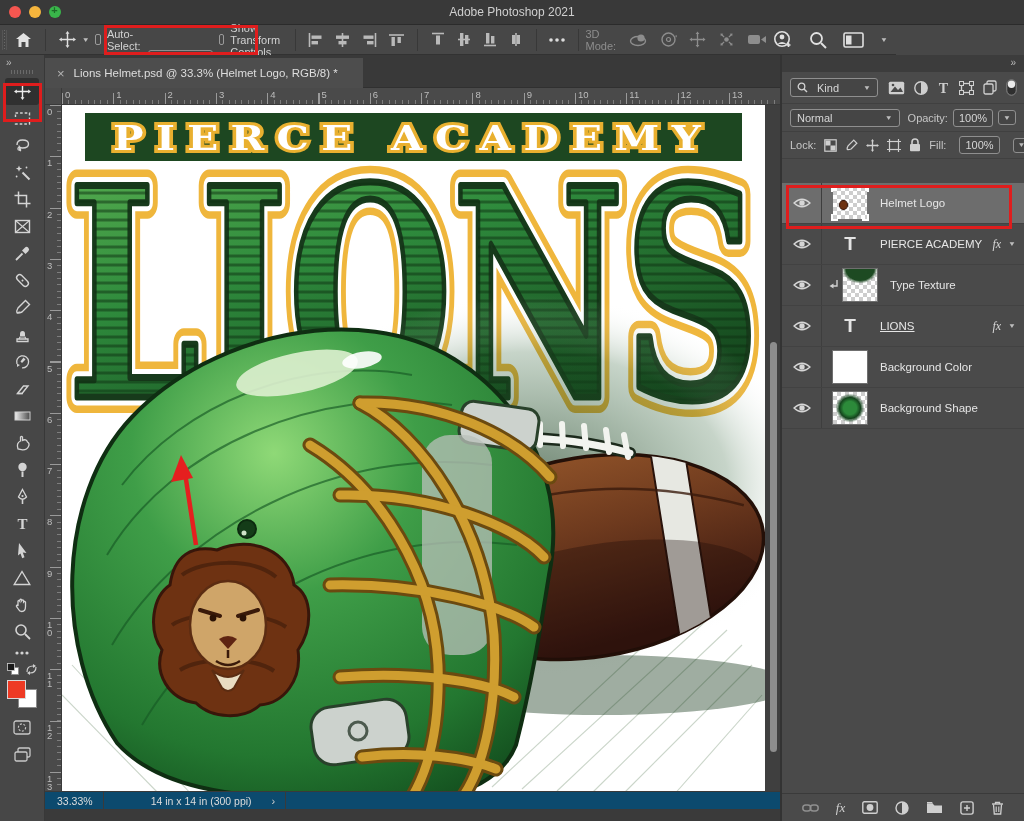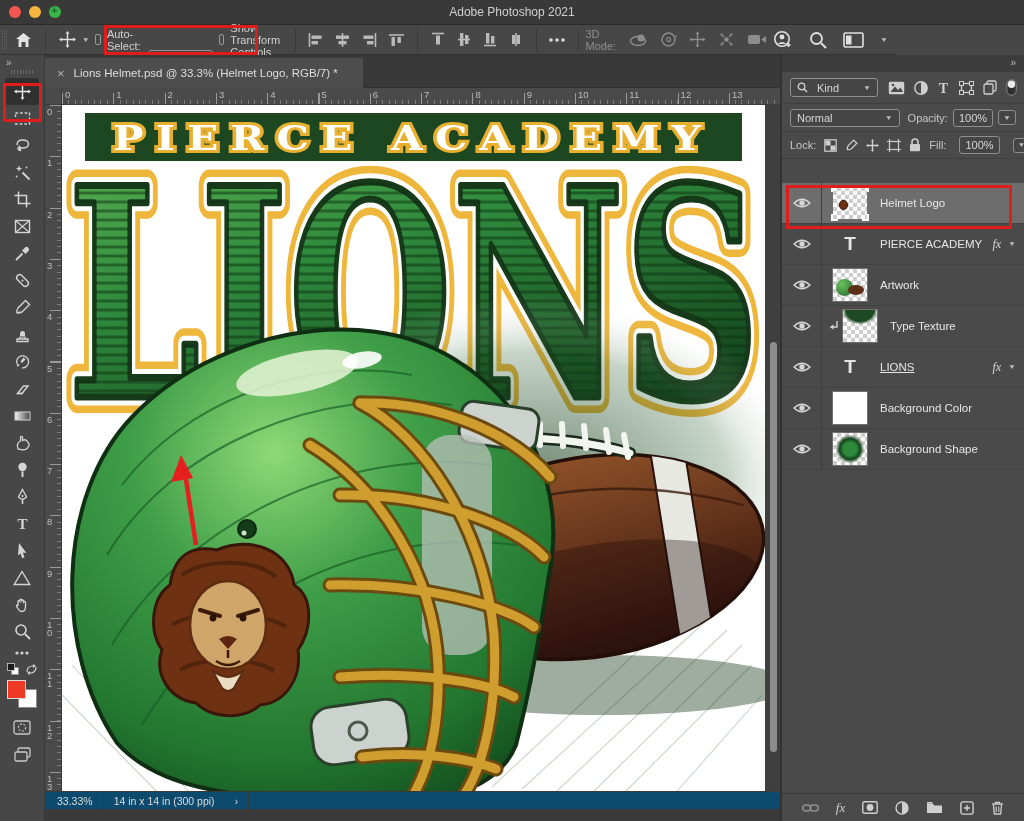--- a/index.html
+++ b/index.html
@@ -70,21 +70,21 @@
             background-size:11px auto, 4px auto; background-position:right 0px, right 0px; background-repeat:repeat-y; }
   .v-num { position:absolute; left:2px; font-size:9.5px; color:#bdbdbd; white-space:pre-line; line-height:8px; }
   #canvaswrap { position:absolute; left:17px; top:50px; right:0; bottom:18px; background:#3f3f3f; overflow:hidden; }
   #canvas { position:absolute; left:0; top:0; width:703px; height:695px; background:#ffffff; }
   #doc-scrollbar { position:absolute; right:3px; top:237px; width:7px; height:410px; border-radius:4px;
                    background:#9b9b9b; opacity:.85; }
   #statusbar { position:absolute; left:0; bottom:12px; right:0; height:18px; background:#0c4a6e;
                border-top:1px solid #3a3a3a; display:flex; align-items:center; font-size:10.5px; color:#dcdcdc; }
   #status-zoom { margin-left:12px; }
   .st-sep { width:1px; height:18px; background:#3a3a3a; margin:0 10px; }
-  #status-info { display:flex; align-items:flex-end; gap:20px; }
+  #status-info { display:flex; align-items:flex-end; gap:20px;margin-left:37px; }
   #status-chevron { color:#cfcfcf; font-size:11px; }
 
   
   #panel { position:absolute; left:780px; top:55px; width:244px; height:766px; background:#4a4a4a;
            border-left:2px solid #333; font-size:11px; }
   #panel-strip { height:17px; background:#3c3c3c; position:relative; }
   #panel-collapse { position:absolute; right:8px; top:2px; font-size:10px; color:#bbb; }
   #panel-tabs { height:24px; background:#3c3c3c; display:flex; align-items:stretch; position:relative; }
   .ptab { padding:0 13px; display:flex; align-items:center; font-size:11.5px; color:#c3c3c3; }
   .ptab.active { background:#4a4a4a; color:#efefef; font-weight:bold; border-radius:3px 3px 0 0; }
@@ -467,21 +467,21 @@
           <rect x="4" y="1" width="12" height="9" rx="1.5" fill="none" stroke="#c9c9c9" stroke-width="1.3"></rect>
           <rect x="1" y="5" width="12" height="9" rx="1.5" fill="#474747" stroke="#c9c9c9" stroke-width="1.3"></rect>
         </svg>
       </span>
   </div>
 
   <div id="docwindow">
     <div id="tabbar">
       <div id="doc-tab">
         <span id="tab-close">×</span>
-        <span>Lions Helmet.psd @ 33.3% (Helmet Logo, RGB/7) *</span>
+        <span>Lions Helmet.psd @ 33.3% (Helmet Logo, RGB/8) *</span>
       </div>
     </div>
     <div class="ruler-corner"></div>
     <div id="hruler">
         <span class="h-num" style="left: 3px;">0</span>
         <span class="h-num" style="left: 54.3px;">1</span>
         <span class="h-num" style="left: 105.6px;">2</span>
         <span class="h-num" style="left: 156.9px;">3</span>
         <span class="h-num" style="left: 208.2px;">4</span>
         <span class="h-num" style="left: 259.5px;">5</span>
@@ -820,86 +820,73 @@
           </span>
         <span class="t-thumb">T</span>
         <span class="lname">PIERCE ACADEMY</span>
         <span class="fx-badge">
           <span>fx</span>
             <span class="chev">▼</span>
         </span>
       </div>
 
 
+
       <div class="lrow">
         <span class="eye-cell">
             <svg width="18" height="12" viewBox="0 0 18 12">
               <path d="M1 6 Q9 -1.5 17 6 Q9 13.5 1 6 Z" fill="none" stroke="#d6d6d6" stroke-width="1.3"></path>
               <circle cx="9" cy="6" r="2.7" fill="#d6d6d6"></circle>
             </svg>
           </span>
+        <span class="ic clip-ind">
+            <svg width="11" height="12" viewBox="0 0 11 12">
+              <path d="M8 1 V7 H3" fill="none" stroke="#cfcfcf" stroke-width="1.4"></path>
+              <path d="M0.5 7 L4.5 4.5 V9.5 Z" fill="#cfcfcf"></path>
+            </svg>
+          </span>
         <span class="thumb checker">
-          <span style="position:absolute;left:3px;top:10px;width:17px;height:17px;border-radius:50%;background:radial-gradient(circle at 35% 30%, #6cc45e, #1e6029);"></span>
-          <span style="position:absolute;left:15px;top:16px;width:16px;height:10px;border-radius:50%;background:#5d2f18;"></span>
-        </span>
-        <span class="lname">Artwork</span>
+          <span style="position:absolute;inset:0;background:radial-gradient(ellipse 75% 65% at 50% 0%, #1d4a22 55%, rgba(29,74,34,0) 70%);"></span>
+        </span>
+        <span class="lname">Type Texture</span>
       </div>
 
       <div class="lrow">
         <span class="eye-cell">
             <svg width="18" height="12" viewBox="0 0 18 12">
               <path d="M1 6 Q9 -1.5 17 6 Q9 13.5 1 6 Z" fill="none" stroke="#d6d6d6" stroke-width="1.3"></path>
               <circle cx="9" cy="6" r="2.7" fill="#d6d6d6"></circle>
             </svg>
           </span>
-        <span class="ic clip-ind">
-            <svg width="11" height="12" viewBox="0 0 11 12">
-              <path d="M8 1 V7 H3" fill="none" stroke="#cfcfcf" stroke-width="1.4"></path>
-              <path d="M0.5 7 L4.5 4.5 V9.5 Z" fill="#cfcfcf"></path>
-            </svg>
-          </span>
-        <span class="thumb checker">
-          <span style="position:absolute;inset:0;background:radial-gradient(ellipse 75% 65% at 50% 0%, #1d4a22 55%, rgba(29,74,34,0) 70%);"></span>
-        </span>
-        <span class="lname">Type Texture</span>
+        <span class="t-thumb">T</span>
+        <span class="lname und">LIONS</span>
+        <span class="fx-badge">
+          <span>fx</span>
+            <span class="chev">▼</span>
+        </span>
       </div>
 
       <div class="lrow">
         <span class="eye-cell">
             <svg width="18" height="12" viewBox="0 0 18 12">
               <path d="M1 6 Q9 -1.5 17 6 Q9 13.5 1 6 Z" fill="none" stroke="#d6d6d6" stroke-width="1.3"></path>
               <circle cx="9" cy="6" r="2.7" fill="#d6d6d6"></circle>
             </svg>
           </span>
-        <span class="t-thumb">T</span>
-        <span class="lname und">LIONS</span>
-        <span class="fx-badge">
-          <span>fx</span>
-            <span class="chev">▼</span>
-        </span>
+        <span class="thumb" style="background:#ffffff"></span>
+        <span class="lname">Background Color</span>
       </div>
 
       <div class="lrow">
         <span class="eye-cell">
             <svg width="18" height="12" viewBox="0 0 18 12">
               <path d="M1 6 Q9 -1.5 17 6 Q9 13.5 1 6 Z" fill="none" stroke="#d6d6d6" stroke-width="1.3"></path>
               <circle cx="9" cy="6" r="2.7" fill="#d6d6d6"></circle>
             </svg>
           </span>
-        <span class="thumb" style="background:#ffffff"></span>
-        <span class="lname">Background Color</span>
-      </div>
-
-      <div class="lrow">
-        <span class="eye-cell">
-            <svg width="18" height="12" viewBox="0 0 18 12">
-              <path d="M1 6 Q9 -1.5 17 6 Q9 13.5 1 6 Z" fill="none" stroke="#d6d6d6" stroke-width="1.3"></path>
-              <circle cx="9" cy="6" r="2.7" fill="#d6d6d6"></circle>
-            </svg>
-          </span>
         <span class="thumb checker">
           <span style="position:absolute;inset:0;background:radial-gradient(circle at 50% 50%, #2c8a3a 0 28%, #14441d 45%, rgba(20,68,29,0) 62%);"></span>
         </span>
         <span class="lname">Background Shape</span>
       </div>
 
     </div>
 
     <div id="panel-bottom">
       <span class="ic">

